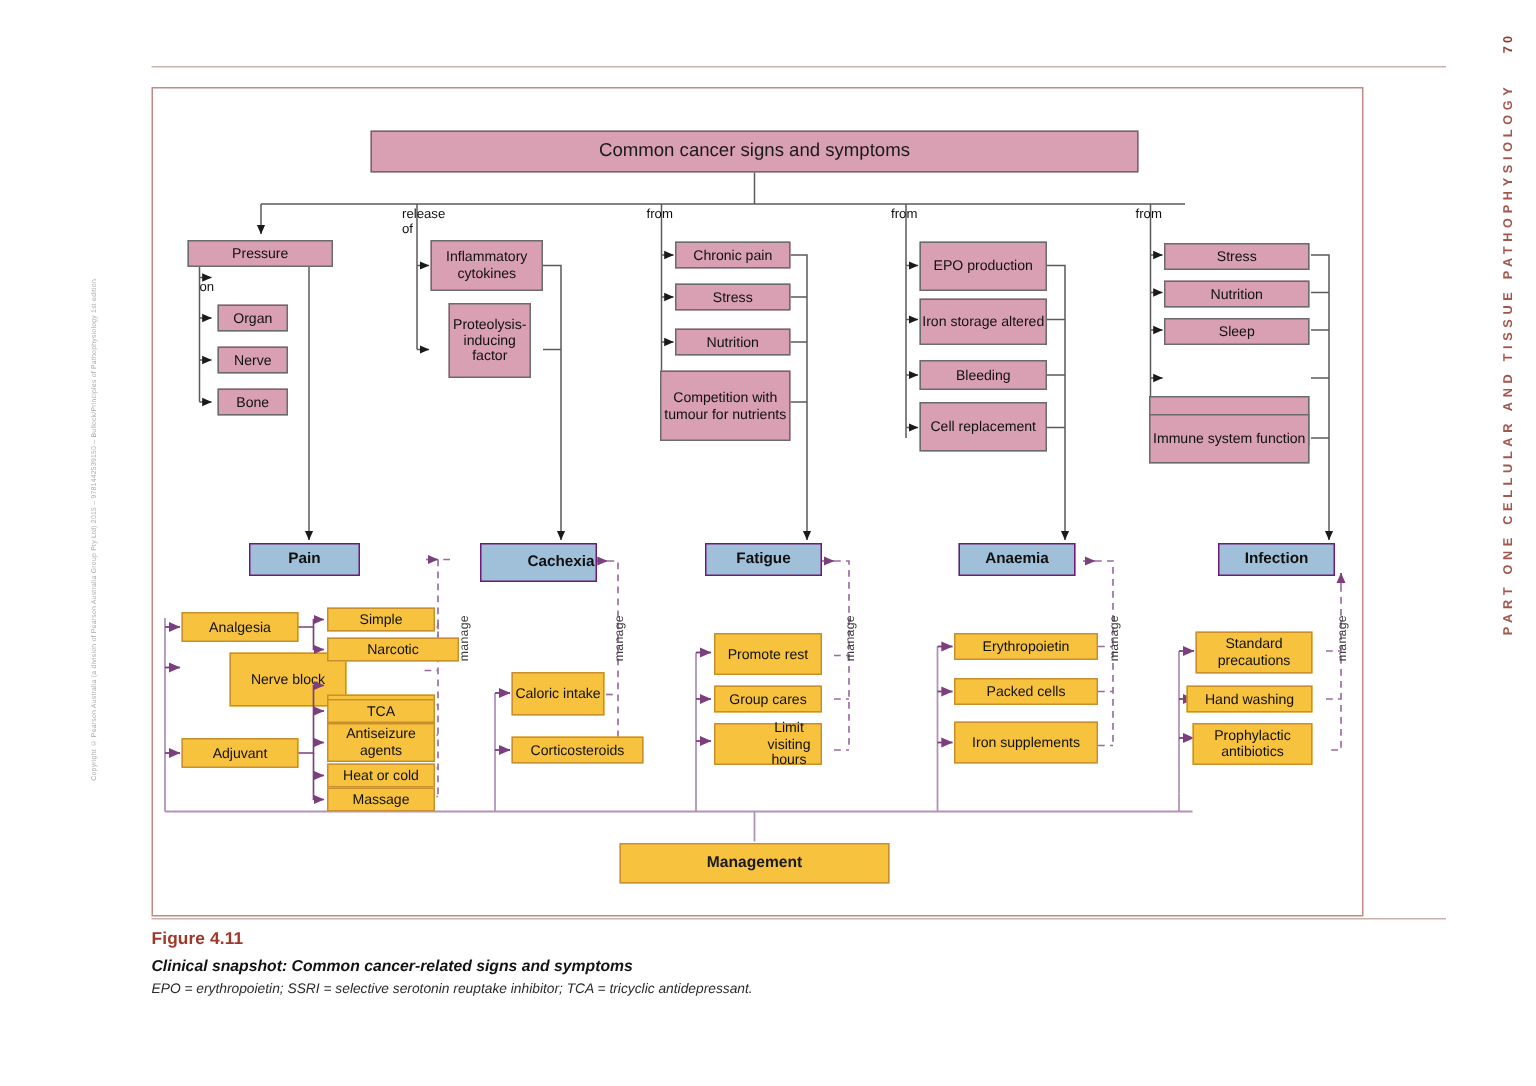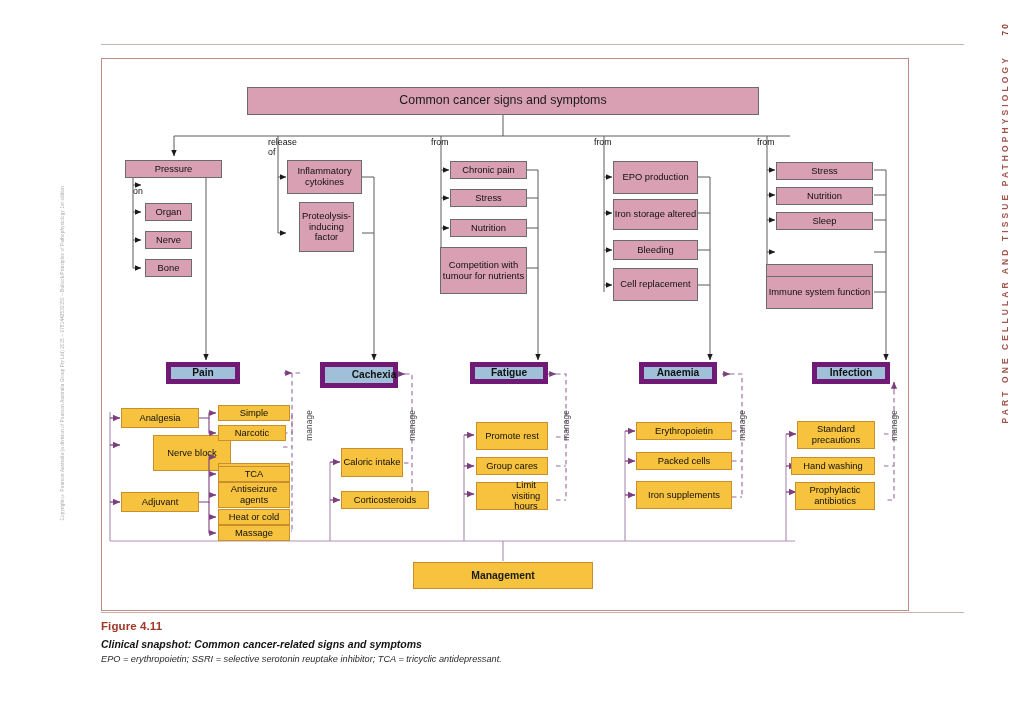--- a/index.html
+++ b/index.html
@@ -28,21 +28,21 @@
   .cap-title{top:638px;font-size:10.5px;font-weight:700;font-style:italic;color:#131313;}
   .cap-note{top:654px;font-size:9.2px;font-style:italic;color:#2a2a2a;}
 
   
   svg#wires{position:absolute;left:0;top:0;width:1024px;height:724px;pointer-events:none;}
 
   
   .node{position:absolute;box-sizing:border-box;display:flex;align-items:center;
         justify-content:center;text-align:center;line-height:1.12;}
   .pink{background:#d9a0b3;border:1px solid #6b6b6b;color:#101010;font-size:9.4px;}
-  .blue{background:#9fc0d8;border:5px solid #701a75;color:#101010;font-size:10.2px;font-weight:700;}
+  .blue{background:#9fc0d8;border:1px solid #701a75;color:#101010;font-size:10.2px;font-weight:700;}
   .gold{background:#f7c23e;border:1px solid #c98f2c;color:#101010;font-size:9.4px;}
   .title-node{background:#d9a0b3;border:1px solid #6b6b6b;font-size:12.4px;font-weight:400;}
   .mgmt{background:#f7c23e;border:1px solid #c98f2c;font-size:10.4px;font-weight:700;}
 
   
   .lbl{position:absolute;font-size:8.8px;color:#111;white-space:pre;}
   .vlbl{position:absolute;font-size:8.2px;color:#3c3c3c;writing-mode:vertical-rl;
         transform:rotate(180deg);letter-spacing:.2px;}
 </style>
 </head>
@@ -208,21 +208,21 @@
   <div class="node pink" style="left:145px;top:203px;width:47px;height:18px;">Organ</div>
   <div class="node pink" style="left:145px;top:231px;width:47px;height:18px;">Nerve</div>
   <div class="node pink" style="left:145px;top:259px;width:47px;height:18px;">Bone</div>
   <div class="node blue" style="left:166px;top:362px;width:74px;height:22px;">Pain</div>
 
   <div class="node gold" style="left:121px;top:408px;width:78px;height:20px;">Analgesia</div>
   <div class="node gold" style="left:121px;top:435px;width:78px;height:36px;margin-left:32px;">Nerve block</div>
   <div class="node gold" style="left:121px;top:492px;width:78px;height:20px;">Adjuvant</div>
 
   <div class="node gold" style="left:218px;top:405px;width:72px;height:16px;">Simple</div>
-  <div class="node gold" style="left:218px;top:425px;width:68px;height:16px;">Narcotic</div>
+  <div class="node gold" style="left:218px;top:425px;width:88px;height:16px;">Narcotic</div>
   <div class="node gold" style="left:218px;top:463px;width:72px;height:16px;">SSRI</div>
   <div class="node gold" style="left:218px;top:466px;width:72px;height:16px;">TCA</div>
   <div class="node gold" style="left:218px;top:482px;width:72px;height:26px;">Antiseizure agents</div>
   <div class="node gold" style="left:218px;top:509px;width:72px;height:16px;">Heat or cold</div>
   <div class="node gold" style="left:218px;top:525px;width:72px;height:16px;">Massage</div>
 
   <svg style="position:absolute;left:0;top:0;width:1024px;height:724px;pointer-events:none;">
     <g stroke="#b093b8" stroke-width="1.1" fill="none">
       <path d="M199,418 L209,418 L209,413 L216,413" marker-end="url(#ap)" stroke="#7b3f7e"></path>
       <path d="M209,418 L209,433 L216,433" marker-end="url(#ap)" stroke="#7b3f7e"></path>

